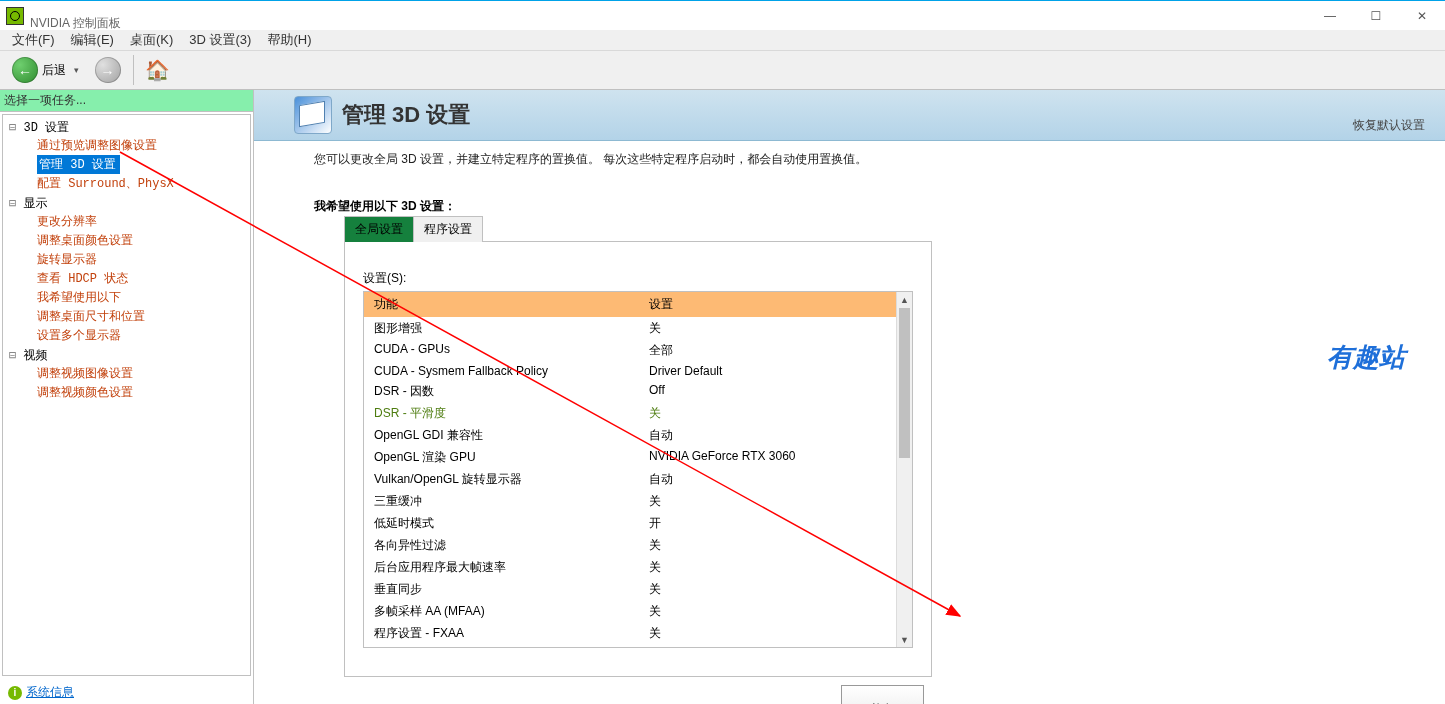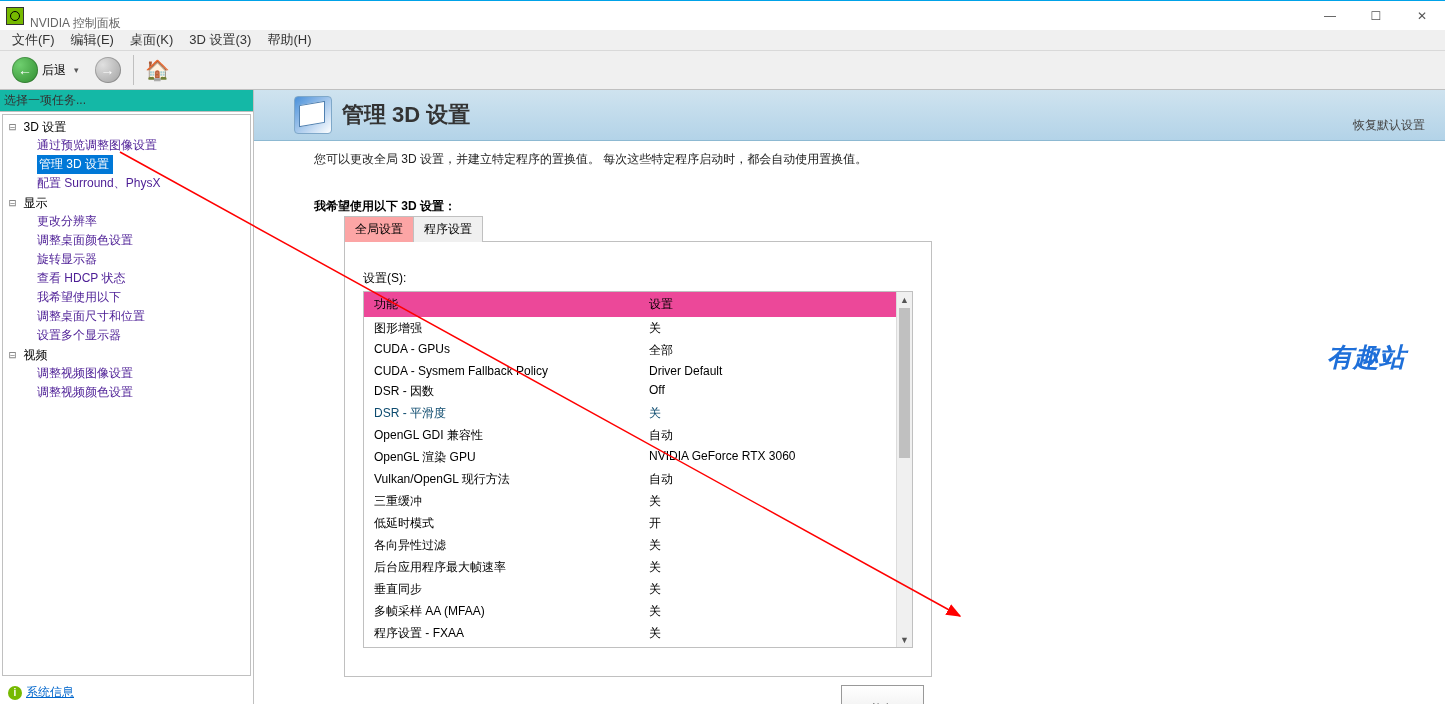--- a/index.html
+++ b/index.html
@@ -56,30 +56,30 @@
     display: flex; height: calc(704px - 29px - 20px - 38px);
     position: relative;
   }
   
   .leftpanel {
     width: 253px; display: flex; flex-direction: column;
     border-right: 1px solid #c0c0c0;
   }
   .task-header {
     padding: 2px 4px; font-size: 12px; color: #333;
-    background: #14b8a6; border-bottom: 1px solid #c0c0c0;
+    background: #86efac; border-bottom: 1px solid #c0c0c0;
   }
   .tree-container {
     flex: 1; border: 1px solid #c0c0c0; margin: 2px; background: #fff;
     padding: 4px; overflow: auto; font-size: 12px;
   }
-  .tree-group { margin-bottom: 2px; }
+  .tree-group { margin-bottom: 2px; font-family: Liberation Mono, monospace; }
   .tree-group-label::before { content: "⊟ "; color: #888; font-family: monospace; }
   .tree-leaf {
-    display: block; padding: 1px 0 1px 30px; color: #4c1d95;
+    display: block; padding: 1px 0 1px 30px; color: #c2410c;
     text-decoration: none; white-space: nowrap;
   }
   .tree-leaf.selected {
     background: #0078d7; color: #fff; padding-left: 30px; padding-right: 4px;
     display: inline-block; margin-left: 0;
   }
   .tree-group-label { padding-left: 2px; }
   .footer-link {
     padding: 6px 8px; color: #0066cc; display: flex; align-items: center; gap: 4px;
     border-top: 0;
@@ -121,42 +121,42 @@
   }
   .section-title { font-weight: bold; }
   .tabs {
     display: flex; margin-left: 30px;
   }
   .tab {
     border: 1px solid #c0c0c0; border-bottom: none;
     padding: 4px 10px; background: #f0f0f0; font-size: 12px;
     margin-right: -1px; position: relative; top: 1px;
   }
-  .tab.active { background: #fca5a5; z-index: 2; }
+  .tab.active { background: #15803d; z-index: 2; }
   .tab-panel {
     border: 1px solid #c0c0c0; padding: 28px 18px;
     margin-left: 30px; width: 550px; background: #fff;
   }
   .settings-label { font-size: 12px; margin-bottom: 4px; }
   .settings-table {
     border: 1px solid #c0c0c0; height: 355px; position: relative;
     font-size: 12px;
   }
   .settings-scroll {
     position: absolute; left:0; top:0; right:15px; bottom:0; overflow: hidden;
   }
   .settings-hdr {
-    display: flex; background: #ec4899; border-bottom: 0;
+    display: flex; background: #fdba74; border-bottom: 0;
   }
   .settings-hdr .col { padding: 4px 10px; }
   .col-feat { width: 255px; }
   .col-val { flex: 1; }
   .settings-row { display: flex; }
   .settings-row .col { padding: 2.5px 10px; }
-  .settings-row.disabled { color: #0c4a6e; }
+  .settings-row.disabled { color: #4d7c0f; }
   .scrollbar {
     position: absolute; right:0; top:0; bottom:0; width:15px;
     background: #f0f0f0; border-left:1px solid #dcdcdc;
   }
   .scroll-arrow { height:15px; display:flex; align-items:center; justify-content:center; font-size:9px; color:#555; }
   .scroll-arrow.up { position:absolute; top:0; left:0; right:0; }
   .scroll-arrow.down { position:absolute; bottom:0; left:0; right:0; }
   .scroll-thumb { position:absolute; left:2px; right:2px; top:16px; height:150px; background:#c0c0c0; border-radius:0; }
   .action-buttons {
     display:flex; justify-content:flex-end; gap:6px; margin: 8px 30px 0 0;
@@ -300,21 +300,21 @@
                   </div>
                   <div class="settings-row">
                     <div class="col col-feat">OpenGL GDI 兼容性</div>
                     <div class="col col-val">自动</div>
                   </div>
                   <div class="settings-row">
                     <div class="col col-feat">OpenGL 渲染 GPU</div>
                     <div class="col col-val">NVIDIA GeForce RTX 3060</div>
                   </div>
                   <div class="settings-row">
-                    <div class="col col-feat">Vulkan/OpenGL 现行方法</div>
+                    <div class="col col-feat">Vulkan/OpenGL 旋转显示器</div>
                     <div class="col col-val">自动</div>
                   </div>
                   <div class="settings-row">
                     <div class="col col-feat">三重缓冲</div>
                     <div class="col col-val">关</div>
                   </div>
                   <div class="settings-row">
                     <div class="col col-feat">低延时模式</div>
                     <div class="col col-val">开</div>
                   </div>

